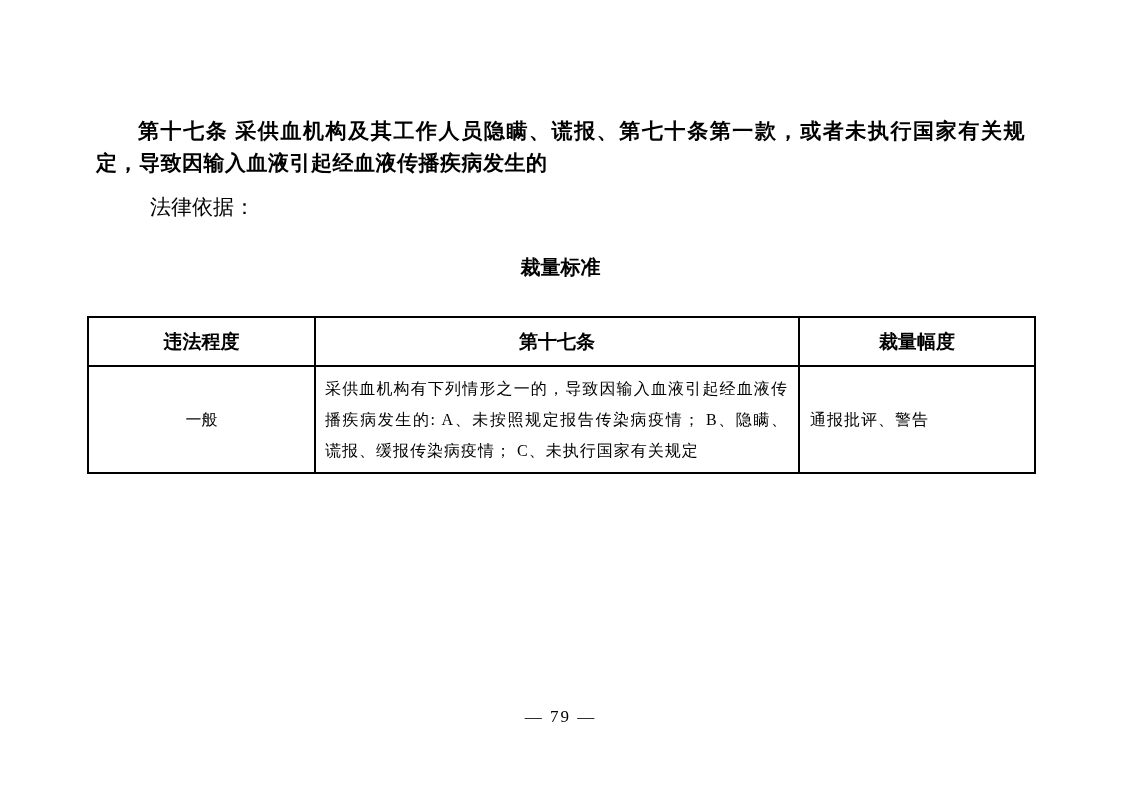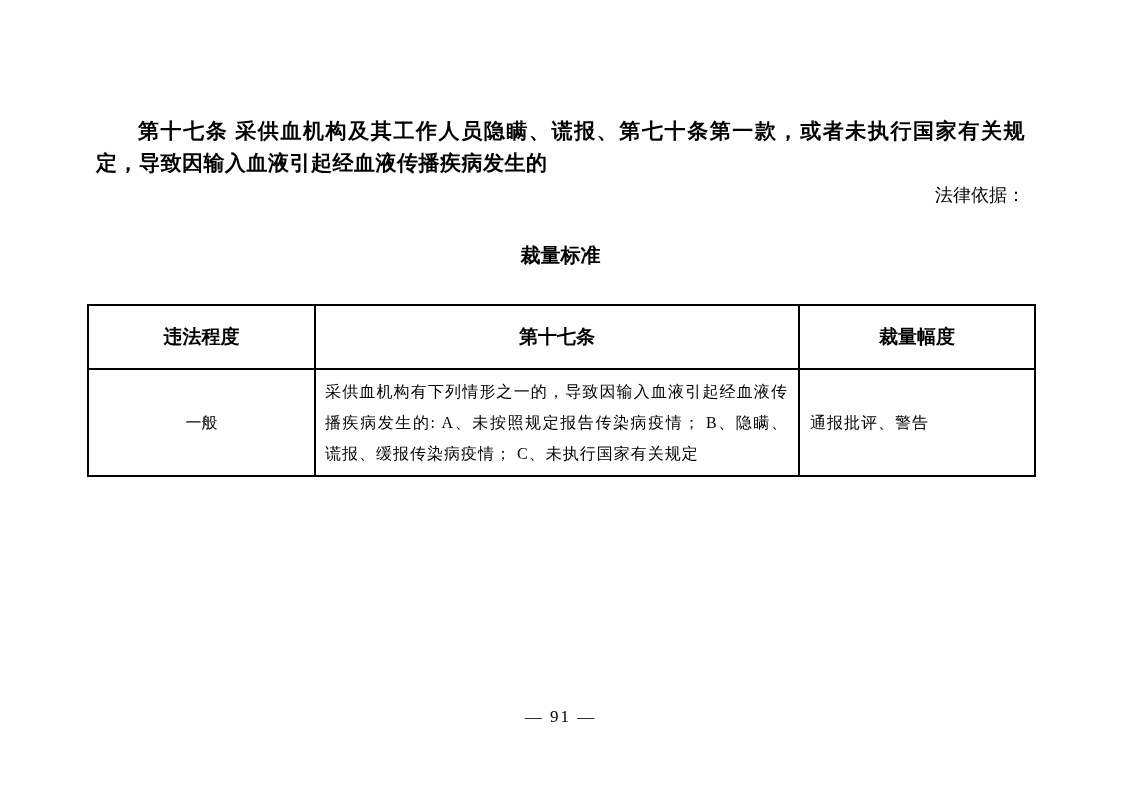--- a/index.html
+++ b/index.html
@@ -26,25 +26,24 @@
     line-height: 32px;
     text-align: justify;
     margin: 0;
     text-indent: 2em;
     letter-spacing: 0.5px;
   }
   .para.bold {
     font-weight: bold;
   }
   .legal-basis-label {
-    font-size: 18px;
+    font-size: 21px;
     line-height: 32px;
-    margin: 0;
+    margin: 12px;
     text-indent: 2em;
-    text-align: right;
   }
   .table-title {
     font-family: "Liberation Sans", "DejaVu Sans", sans-serif;
     font-weight: bold;
     font-size: 20px;
     text-align: center;
     margin: 31px 0 0 0;
     line-height: 26px;
   }
   table.ruling-table {
@@ -60,21 +59,21 @@
   table.ruling-table td {
     border: 2px solid #000000;
     box-sizing: border-box;
     vertical-align: middle;
   }
   table.ruling-table th {
     font-family: "Liberation Sans", "DejaVu Sans", sans-serif;
     font-weight: bold;
     font-size: 19px;
     text-align: center;
-    height: 64px;
+    height: 49px;
     padding: 0;
   }
   table.ruling-table td {
     height: 92px;
     font-size: 16px;
     line-height: 31px;
   }
   td.cell-degree {
     text-align: center;
   }
@@ -125,15 +124,15 @@
     </thead>
     <tbody>
       <tr>
         <td class="cell-degree">一般</td>
         <td class="cell-circumstances">采供血机构有下列情形之一的，导致因输入血液引起经血液传播疾病发生的: A、未按照规定报告传染病疫情； B、隐瞒、谎报、缓报传染病疫情； C、未执行国家有关规定</td>
         <td class="cell-range">通报批评、警告</td>
       </tr>
     </tbody>
   </table>
 
-  <div class="page-footer">— 91 —</div>
+  <div class="page-footer">— 79 —</div>
 
 </div>
 
 </body></html>

